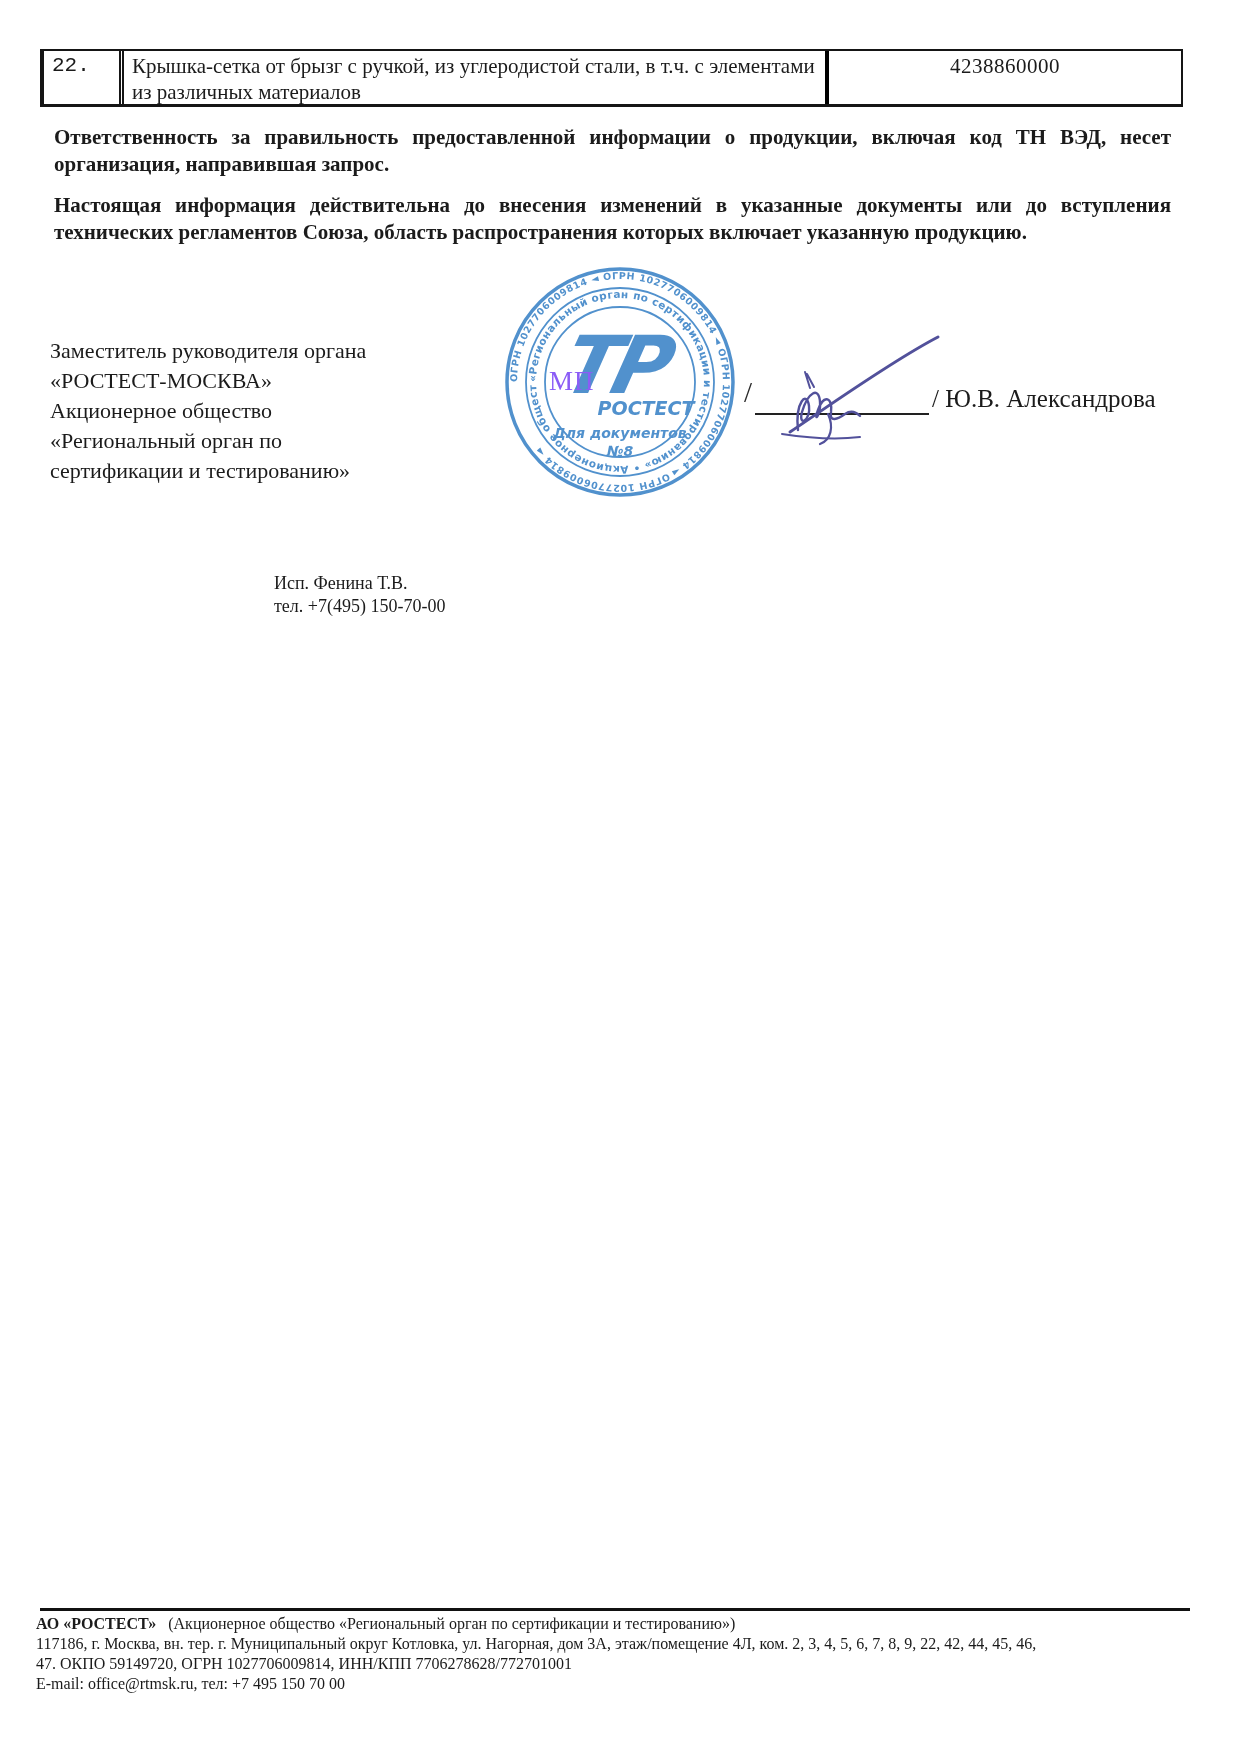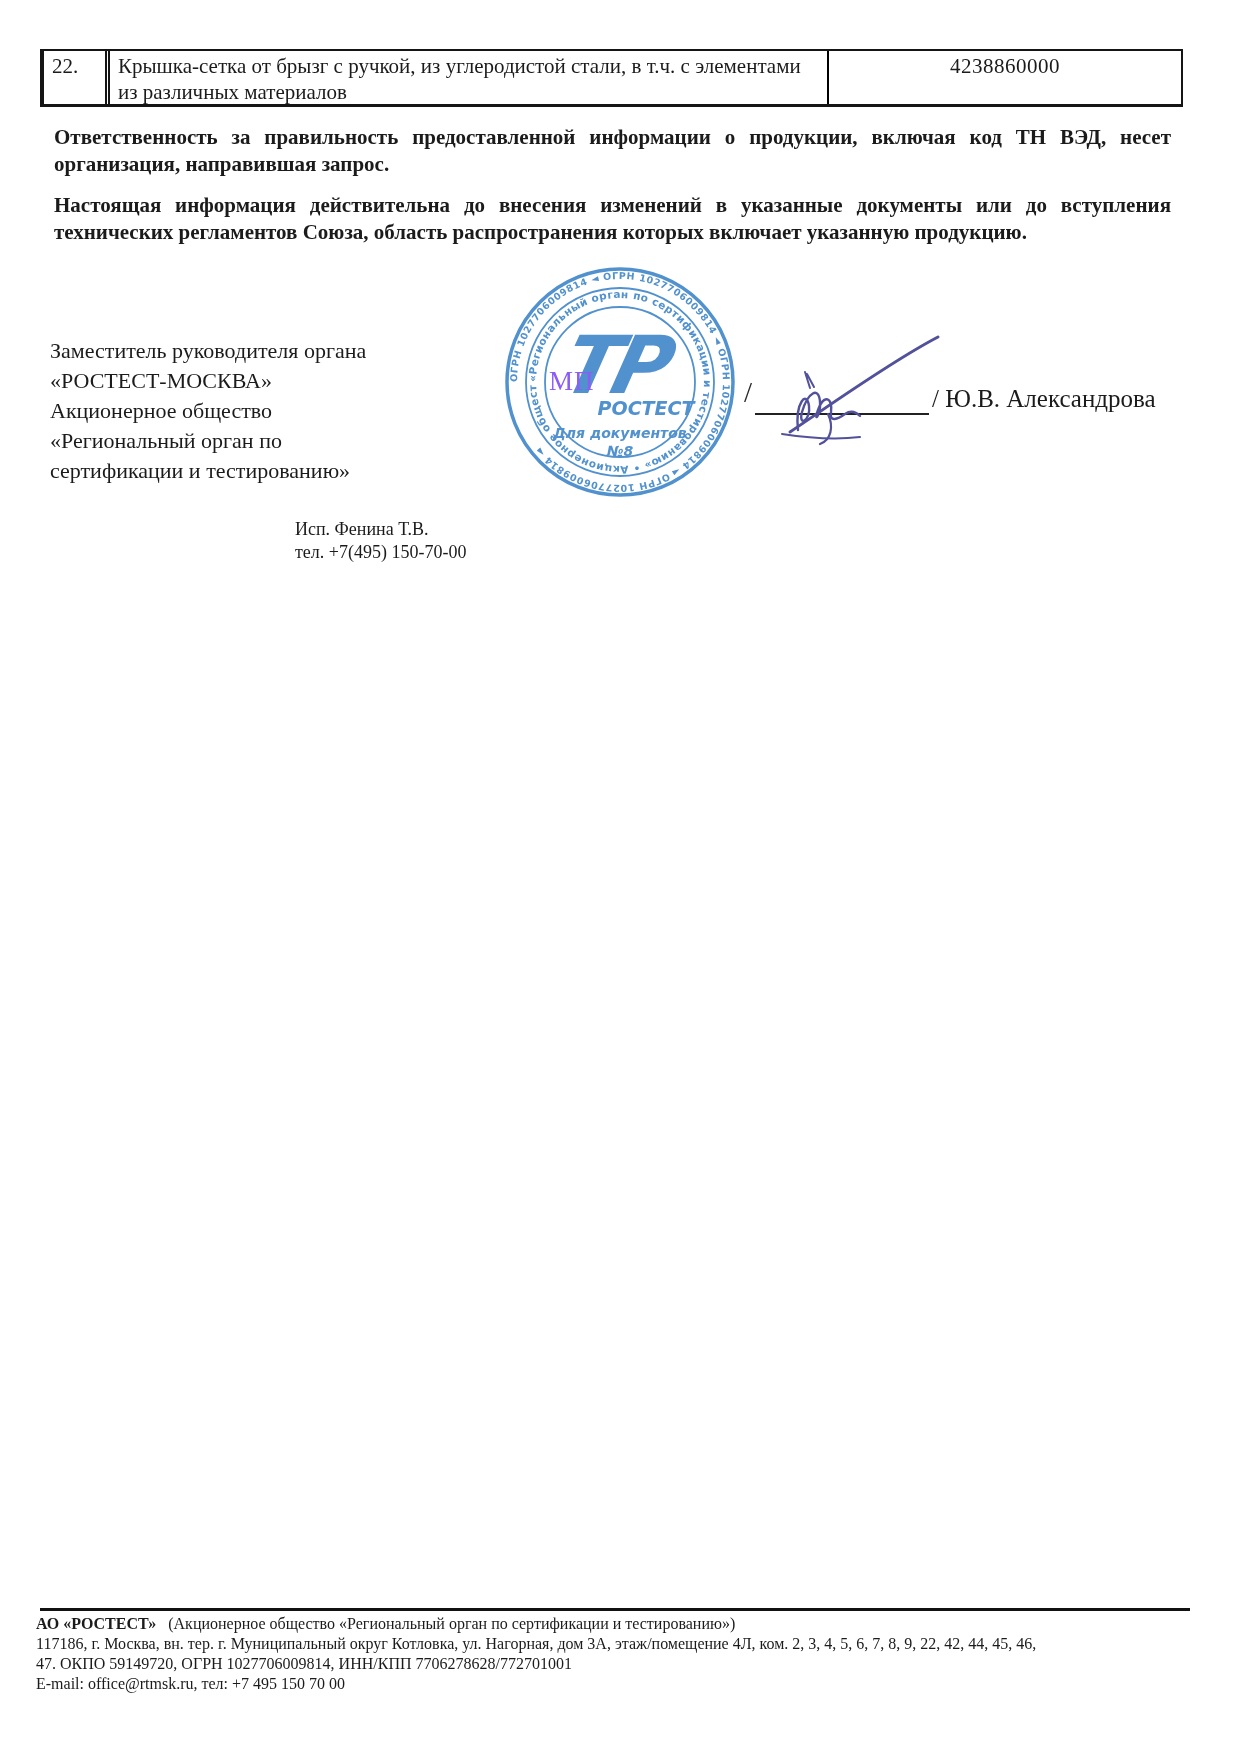--- a/index.html
+++ b/index.html
@@ -21,22 +21,22 @@
     border-bottom-width:3px;
     display:flex;
     box-sizing:border-box;
     background:#fff;
   }
   .doc-table .cell{
     box-sizing:border-box;
     font-size:21px;line-height:26px;
     padding:2px 8px 0 8px;
   }
-  .cell-num{width:66px;border-right:5px double #151515;font-size:22px;}
-  .cell-desc{flex:1;border-right:2px solid #000000;}
+  .cell-num{width:80px;border-right:5px double #151515;font-size:22px;font-family:Liberation Mono, monospace;}
+  .cell-desc{flex:1;border-right:4px solid #000000;}
   .cell-code{width:352px;text-align:center;letter-spacing:.5px;}
 
   
   .paras{
     left:40px;top:110px;width:1145px;
     font-size:21px;line-height:27px;
     text-align:justify;
   }
   .paras p{margin:14px;font-weight:bold;}
 
@@ -51,21 +51,21 @@
   .stamp{left:503px;top:265px;width:234px;height:234px;opacity:.92;}
   .mp-label{left:549px;top:366px;font-size:27px;color:#8b5cf6;letter-spacing:1px;}
 
   
   .sig-slash{left:744px;top:376px;font-size:29px;color:#2a2a2a;}
   .sig-underline{left:755px;top:384px;width:174px;height:29px;border-bottom:2px solid #222;}
   .sig-scribble{left:768px;top:330px;width:185px;height:118px;}
   .sig-name{left:932px;top:385px;font-size:25px;white-space:nowrap;}
 
   
-  .executor{left:274px;top:518px;font-size:18px;line-height:23px;margin-left:21px;}
+  .executor{left:274px;top:572px;font-size:18px;line-height:23px;}
 
   
   .footer-rule{left:40px;top:1608px;width:1150px;height:3px;background:#111;}
   .footer{
     left:36px;top:1614px;width:1160px;
     font-size:16px;line-height:20px;
   }
   .footer .bold{font-weight:700;}
 </style>
 </head>

